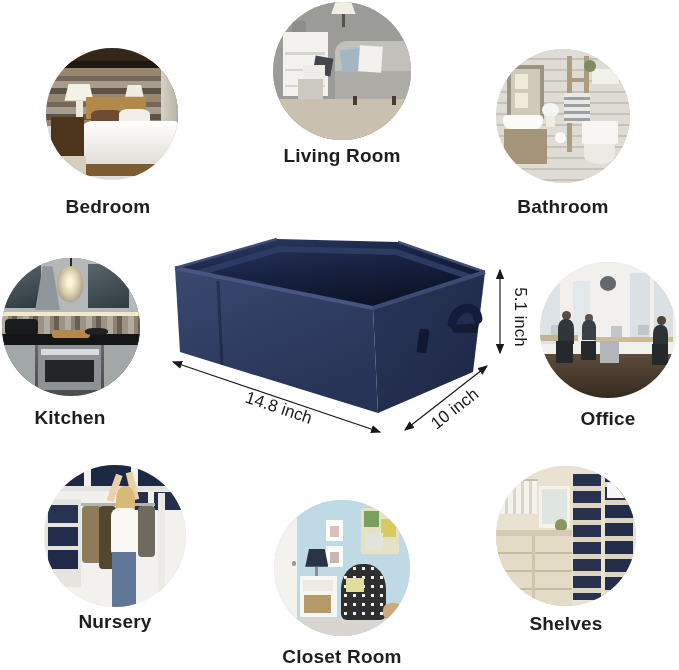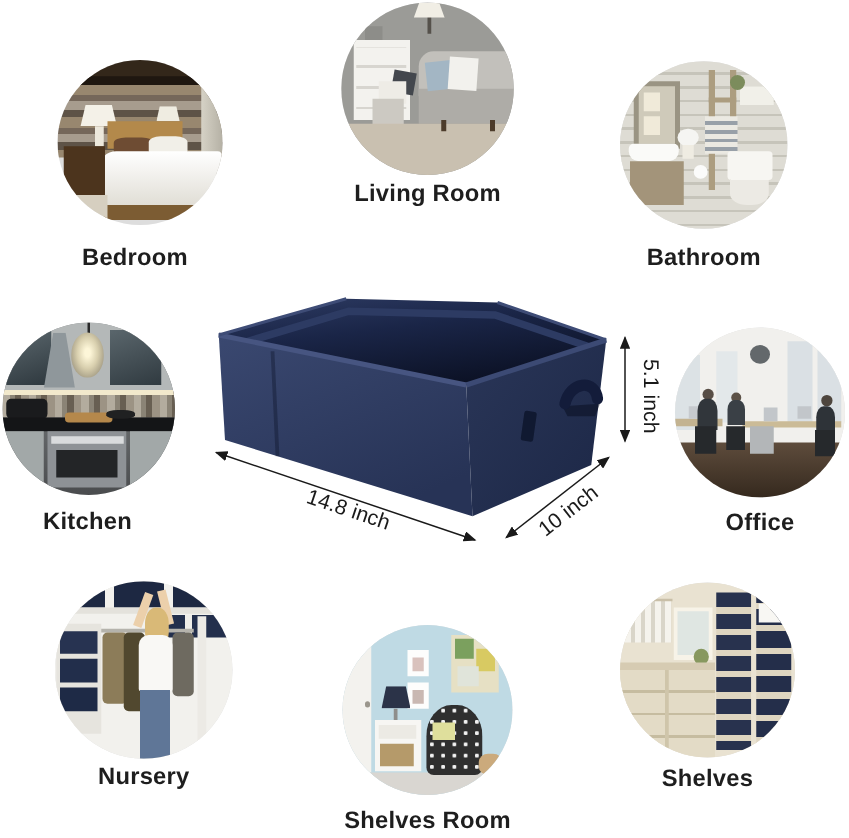--- a/index.html
+++ b/index.html
@@ -202,21 +202,21 @@
     <i class="ph" style="left:23%;top:36%;width:17%;height:13%;background:#2b3348;clip-path:polygon(16% 0,84% 0,100% 100%,0 100%);"></i>
     <i class="ph" style="left:30.5%;top:49%;width:2%;height:8%;background:#8e8e8c;"></i>
     <i class="ph" style="left:0;top:87%;width:100%;height:13%;background:#d9d6d1;"></i>
     <i class="ph" style="left:19%;top:56%;width:27%;height:30%;background:#f7f6f3;"></i>
     <i class="ph" style="left:21.5%;top:59%;width:22%;height:8%;background:#eceae4;"></i>
     <i class="ph" style="left:22%;top:70%;width:20%;height:13%;background:#b59a6a;"></i>
     <i class="ph" style="left:49%;top:47%;width:33%;height:41%;background-color:#2f2f2f;background-image:radial-gradient(circle,#f0f0f0 1.5px,transparent 1.8px);background-size:9px 9px;border-radius:45% 45% 6px 6px;"></i>
     <i class="ph" style="left:53%;top:57%;width:13%;height:11%;background:#dfdf9c;"></i>
     <i class="ph" style="left:80%;top:76%;width:14%;height:12%;background:#cbaa7c;border-radius:40%;"></i>
   </div>
-  <div class="room-label" style="left:232px;top:646px;">Shelves Room</div>
+  <div class="room-label" style="left:232px;top:646px;">Closet Room</div>
 
   <div class="circle" style="left:496px;top:466px;width:140px;height:140px;">
     <i class="ph" style="left:0;top:0;width:100%;height:100%;background:#e9e2d1;"></i>
     <i class="ph" style="left:55%;top:6%;width:20%;height:90%;background:repeating-linear-gradient(180deg,#28324e 0 12px,#ded5c0 12px 17px);"></i>
     <i class="ph" style="left:77%;top:2%;width:21%;height:96%;background:repeating-linear-gradient(180deg,#242e4a 0 13px,#ded5c0 13px 18px);"></i>
     <i class="ph" style="left:75%;top:0;width:2.5%;height:100%;background:#e9e2d1;"></i>
     <i class="ph" style="left:3%;top:10%;width:26%;height:24%;background:repeating-linear-gradient(90deg,#f5f3ed 0 5px,#d9d5c9 5px 8px);"></i>
     <i class="ph" style="left:2%;top:9%;width:28%;height:2%;background:#c9bfa8;"></i>
     <i class="ph" style="left:31%;top:14%;width:22%;height:30%;background:#f7f3e8;"></i>
     <i class="ph" style="left:33%;top:16.5%;width:18%;height:25%;background:#dfe6e2;"></i>

